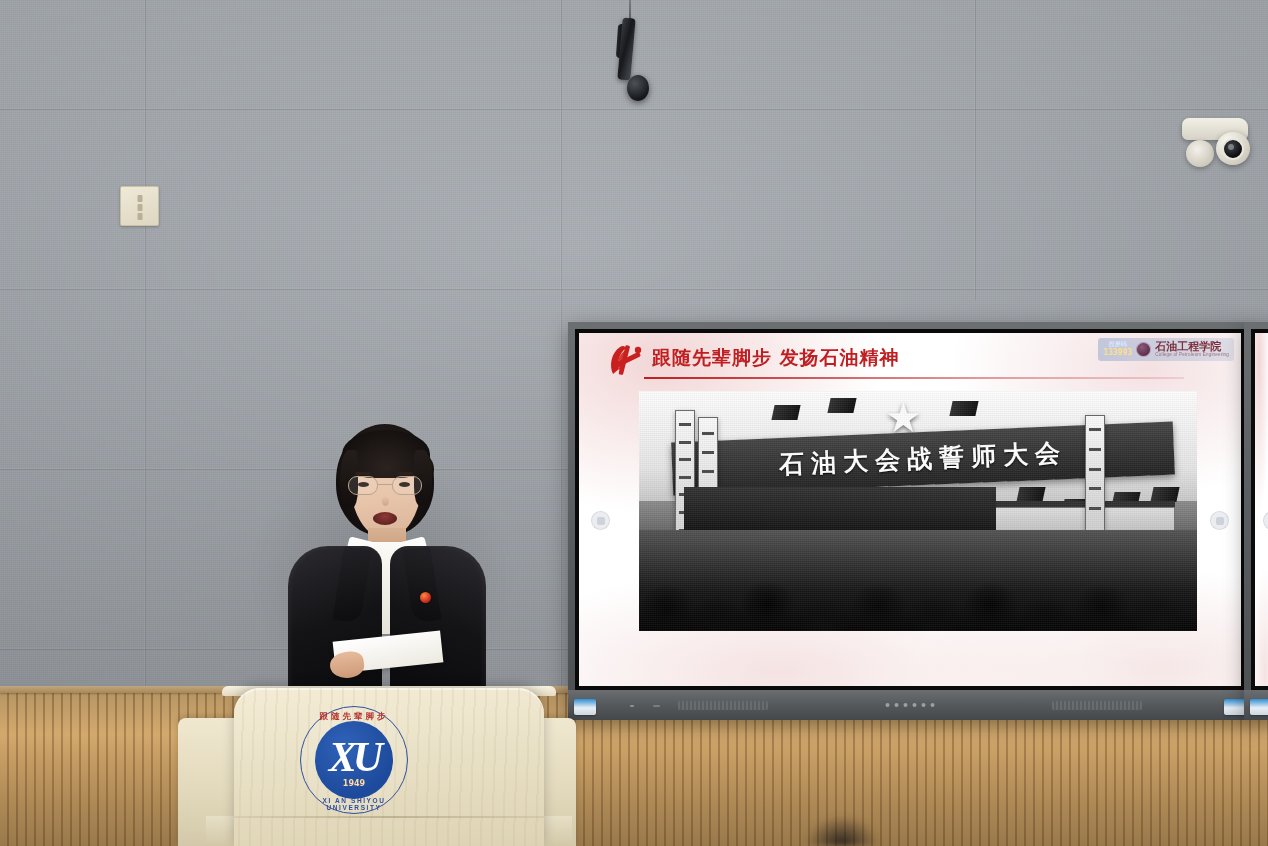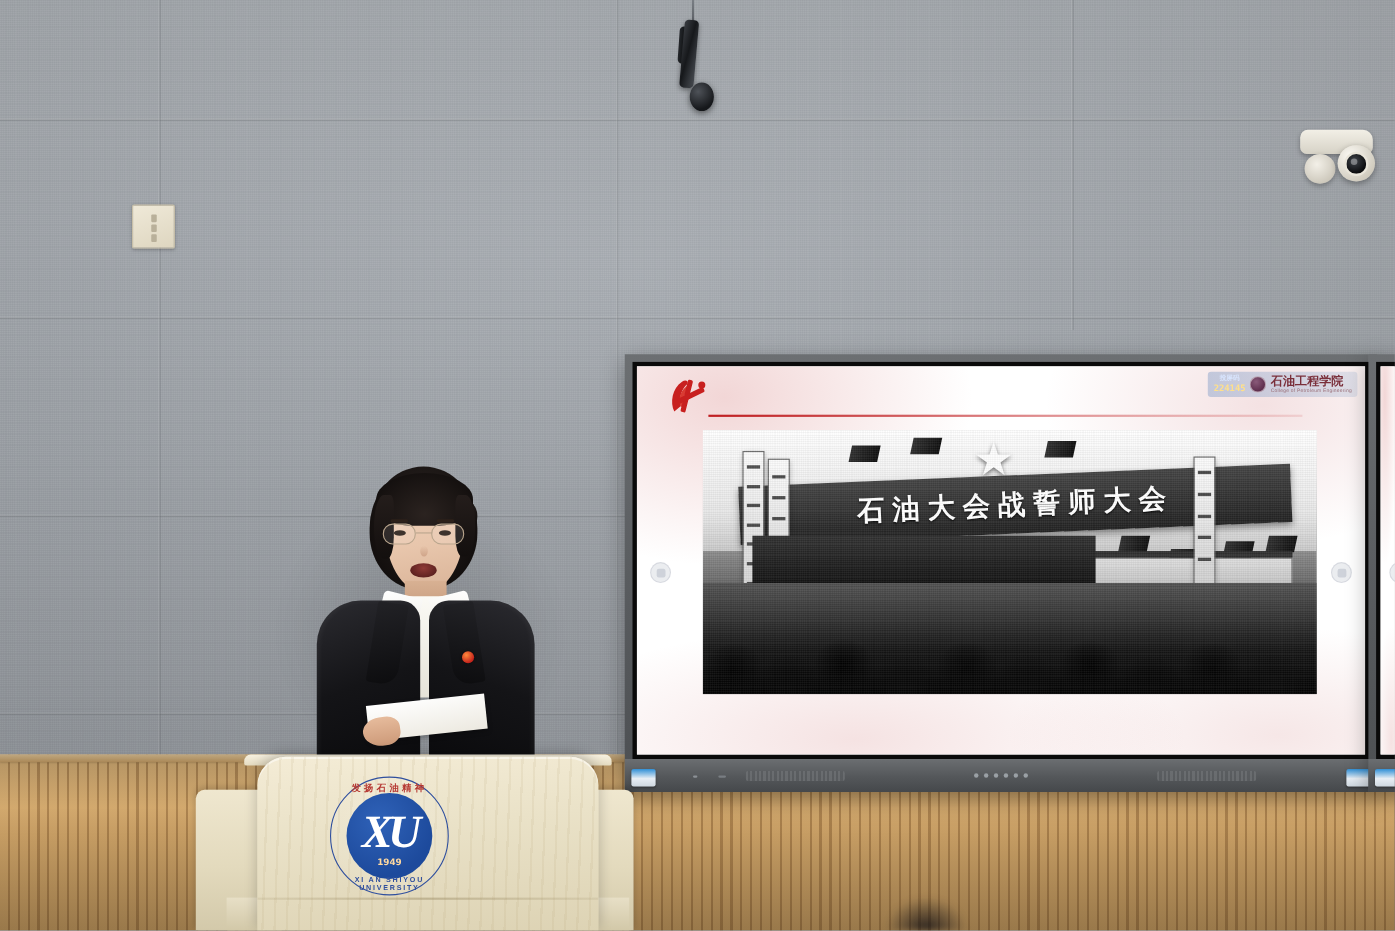--- a/index.html
+++ b/index.html
@@ -607,26 +607,27 @@
 
           <div class="slide-header">
             <svg class="cpc-emblem" viewBox="0 0 40 38">
               <path d="M7 33 C3 25 5 12 14 6 C17 4 20 5 19 8 C14 12 11 20 13 28 Z" fill="#c8201f"></path>
               <path d="M13 29 C10 21 13 13 20 9 L22 12 C16 16 14 22 16 28 Z" fill="#d93b32"></path>
               <rect x="16" y="4" width="4.6" height="30" rx="1.4" fill="#c8201f" transform="rotate(14 18 19)"></rect>
               <rect x="9" y="16" width="26" height="5" rx="1.6" fill="#c8201f" transform="rotate(-26 22 18)"></rect>
               <circle cx="32" cy="9" r="3.2" fill="#c8201f"></circle>
             </svg>
 
+            <div class="slide-title">跟随先辈脚步 发扬石油精神</div>
             <div class="title-rule"></div>
 
             <div class="badge">
               <div class="badge-codewrap">
                 <span class="badge-label">投屏码</span>
-                <span class="badge-code">224145</span>
+                <span class="badge-code">133993</span>
               </div>
               <div class="badge-seal"></div>
               <div class="badge-school">
                 <span class="badge-school-cn">石油工程学院</span>
                 <span class="badge-school-en">College of Petroleum Engineering</span>
               </div>
             </div>
           </div>
 
           <div class="photo">
@@ -761,21 +762,21 @@
   <div class="podium-base"></div>
   <div class="podium-top-edge"></div>
 
   <div class="podium-front">
     <div class="podium-grain"></div>
     <div class="podium-seam"></div>
   </div>
 
   <div class="emblem">
     <div class="emblem-ring"></div>
-    <div class="emblem-cn">发扬石油精神</div>
+    <div class="emblem-cn">跟随先辈脚步</div>
     <div class="emblem-disc">
       <div class="emblem-xy">XU</div>
       <div class="emblem-year">1949</div>
     </div>
     <div class="emblem-en">XI AN SHIYOU UNIVERSITY</div>
   </div>
 
   <div class="bottom-blur"></div>
 
 </div>

